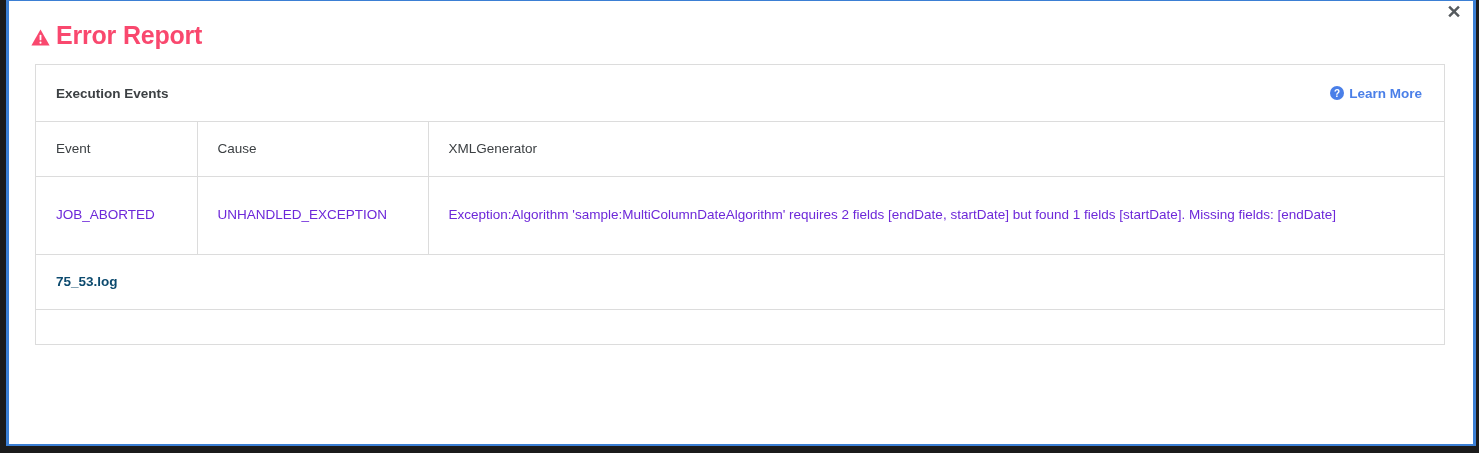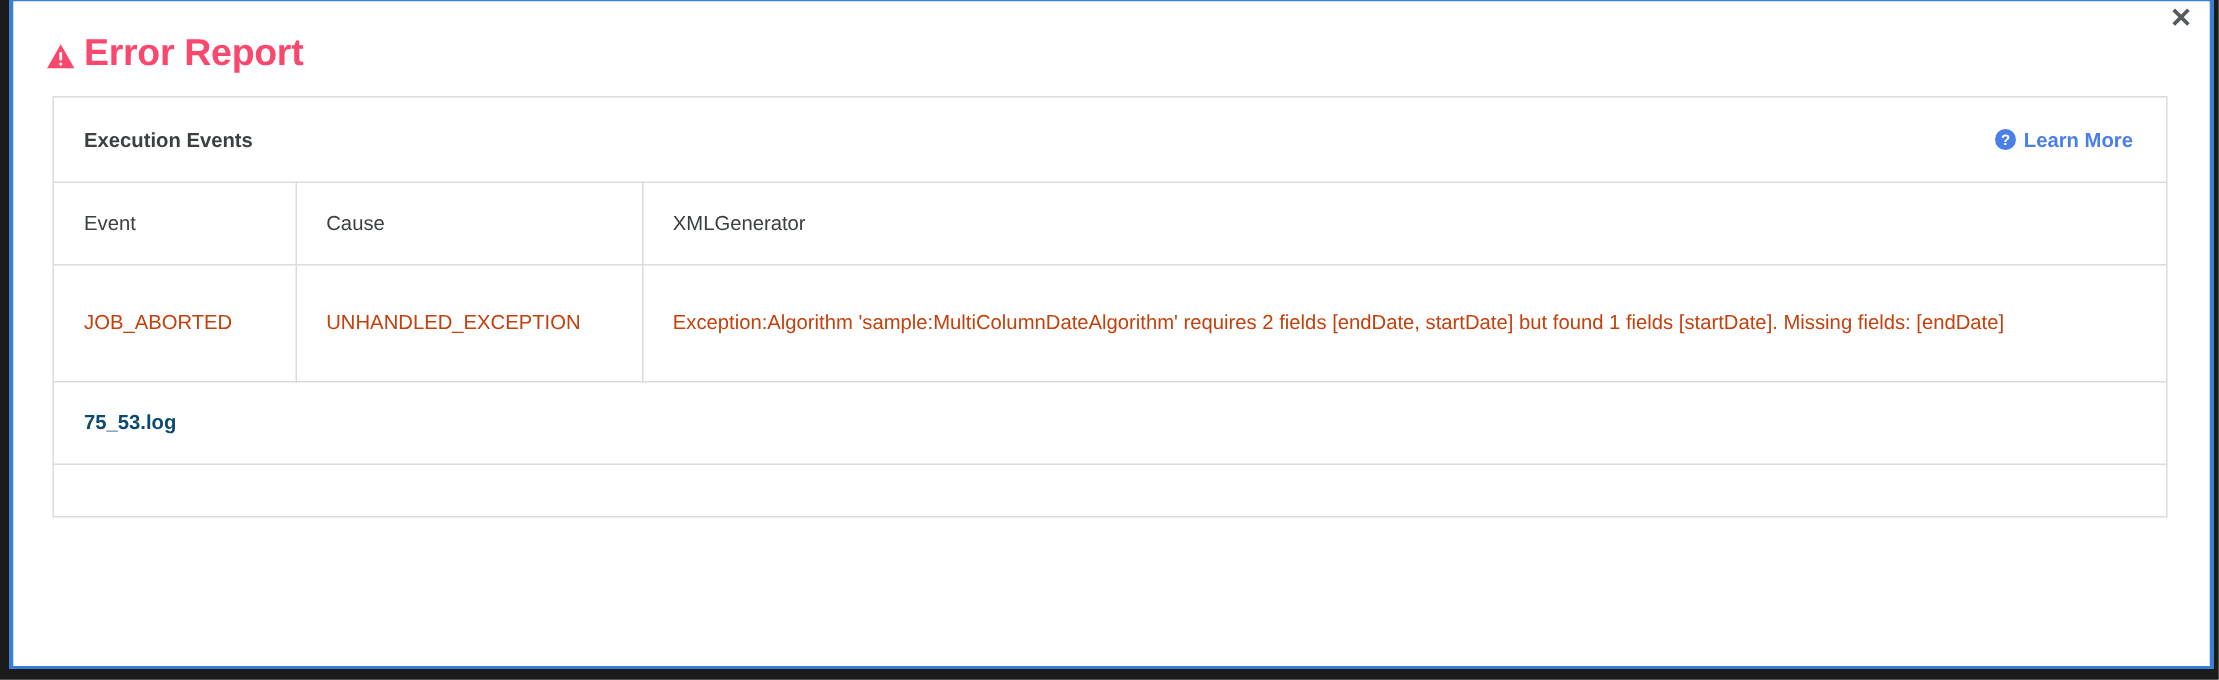--- a/index.html
+++ b/index.html
@@ -112,21 +112,21 @@
     font-weight: normal;
     color: #3c4043;
     padding: 18px 20px;
     border-bottom: 1px solid #dcdcdc;
     border-right: 1px solid #dcdcdc;
     vertical-align: middle;
     height: 54px;
   }
   table.events td {
     font-size: 13.5px;
-    color: #c2410c;
+    color: #6d28d9;
     padding: 17px 20px;
     border-bottom: 1px solid #dcdcdc;
     border-right: 1px solid #dcdcdc;
     vertical-align: middle;
     line-height: 1.55;
     height: 78px;
   }
   table.events th:last-child,
   table.events td:last-child { border-right: none; }
   .col-event { width: 161px; }

